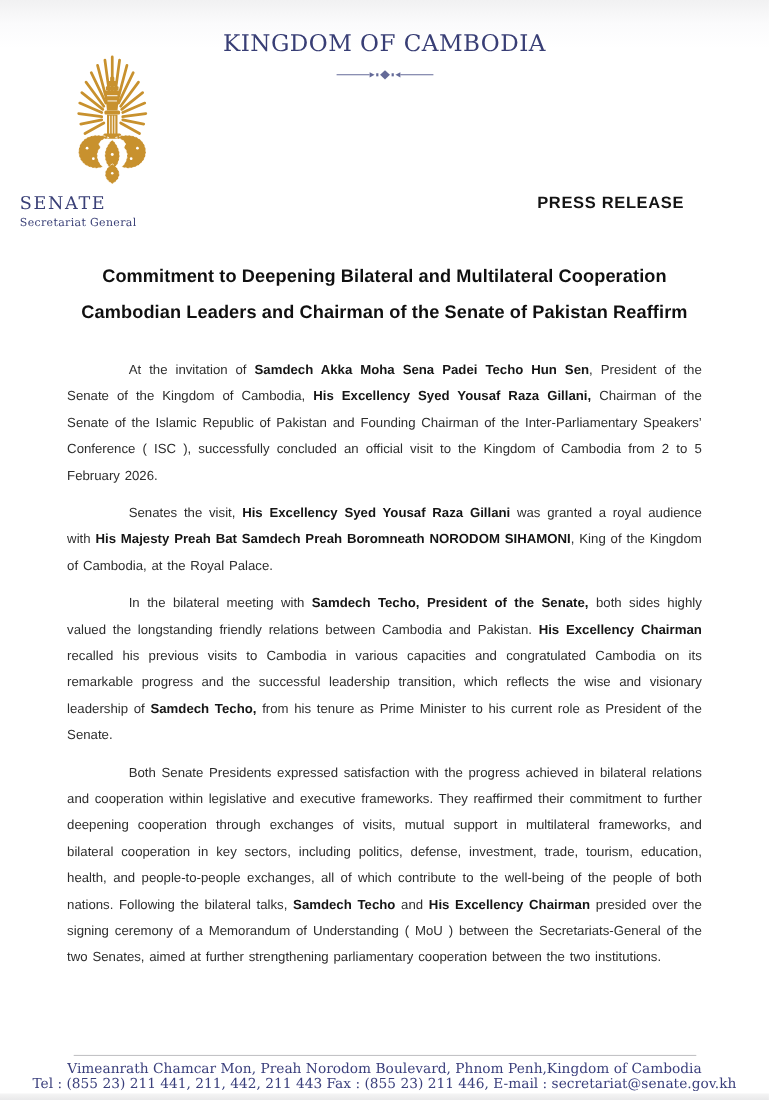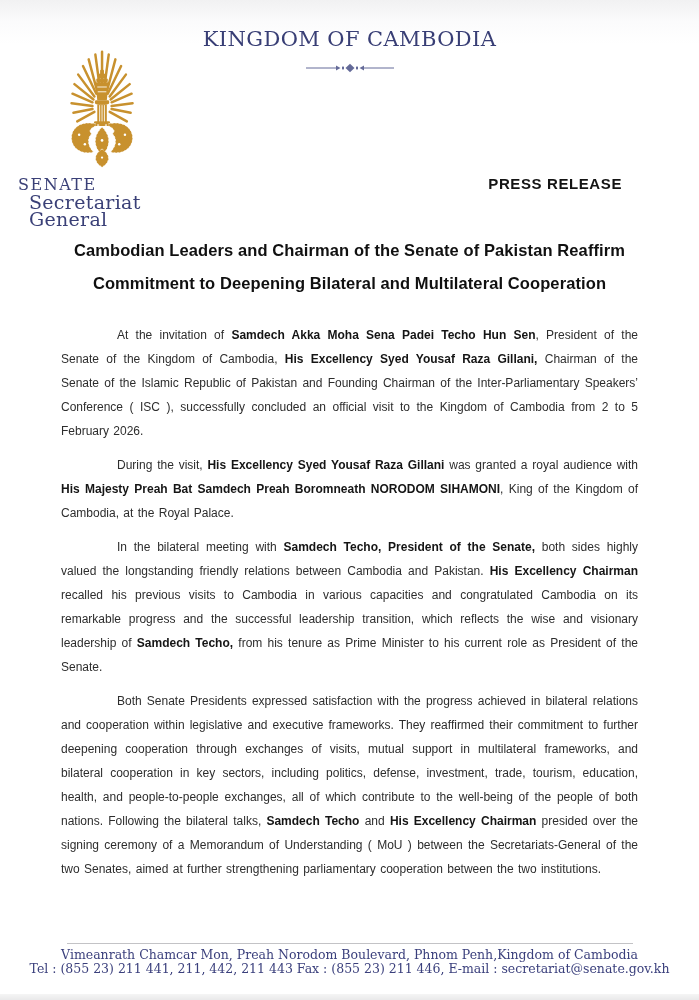--- a/index.html
+++ b/index.html
@@ -42,22 +42,22 @@
     width: 170px; 
   }
   .emblem-svg { display: block; margin: 0 auto; }
   .org-name {
     font-family: "DejaVu Serif", "Liberation Serif", serif;
     font-size: 16px; line-height: 18px; margin-top: 6px;
     color: #3a4077; letter-spacing: 1.5px;
   }
   .org-sub {
     font-family: "DejaVu Serif", "Liberation Serif", serif;
-    font-size: 19px; line-height: 17px;
-    color: #3a4077; letter-spacing: 0.3px; margin-left: 11px;
+    font-size: 10px; line-height: 17px;
+    color: #3a4077; letter-spacing: 0.3px;
   }
 
   
   .press-release-row { margin-top: 98px; text-align: right; padding-right: 77px; }
   .press-release {
     display: inline-block;
     font-size: 15px; font-weight: bold; letter-spacing: 0.6px;
     color: #141414;
   }
 
@@ -76,21 +76,21 @@
     padding: 0 61px;
     color: #2d2d2d;
     font-size: 12px; line-height: 24px;
     text-align: justify;
   }
   .para { text-indent: 56px; margin-bottom: 10px; word-spacing: 1px; }
   .para b { color: #151515; }
 
   
   .footer {
-    position: absolute; left: 0; right: 0; bottom: 24px;
+    position: absolute; left: 0; right: 0; bottom: 8px;
     text-align: center;
   }
   .footer-rule {
     width: 566px; height: 1px; margin: 0 auto 4px;
     background: #c3c3c6;
   }
   .footer-line {
     font-family: "DejaVu Serif", "Liberation Serif", serif;
     color: #3a3f7c;
     font-size: 12.5px; line-height: 14px;
@@ -175,27 +175,27 @@
     </svg>
     <div class="org-name">SENATE</div>
     <div class="org-sub">Secretariat General</div>
   </div>
 
   <div class="press-release-row">
     <span class="press-release">PRESS RELEASE</span>
   </div>
 
   <div class="doc-title">
+    <div>Commitment to Deepening Bilateral and Multilateral Cooperation</div>
     <div>Cambodian Leaders and Chairman of the Senate of Pakistan Reaffirm</div>
-    <div>Commitment to Deepening Bilateral and Multilateral Cooperation</div>
   </div>
 
   <div class="body-text">
     <p class="para"><span>At the invitation of </span><b>Samdech Akka Moha Sena Padei Techo Hun Sen</b><span>, President of the Senate of the Kingdom of Cambodia, </span><b>His Excellency Syed Yousaf Raza Gillani,</b><span> Chairman of the Senate of the Islamic Republic of Pakistan and Founding Chairman of the Inter-Parliamentary Speakers’ Conference ( ISC ), successfully concluded an official visit to the Kingdom of Cambodia from 2 to 5 February 2026.</span></p>
-    <p class="para"><span>During the visit, </span><b>His Excellency Syed Yousaf Raza Gillani</b><span> was granted a royal audience with </span><b>His Majesty Preah Bat Samdech Preah Boromneath NORODOM SIHAMONI</b><span>, King of the Kingdom of Cambodia, at the Royal Palace.</span></p>
+    <p class="para"><span>Senates the visit, </span><b>His Excellency Syed Yousaf Raza Gillani</b><span> was granted a royal audience with </span><b>His Majesty Preah Bat Samdech Preah Boromneath NORODOM SIHAMONI</b><span>, King of the Kingdom of Cambodia, at the Royal Palace.</span></p>
     <p class="para"><span>In the bilateral meeting with </span><b>Samdech Techo, President of the Senate,</b><span> both sides highly valued the longstanding friendly relations between Cambodia and Pakistan. </span><b>His Excellency Chairman</b><span> recalled his previous visits to Cambodia in various capacities and congratulated Cambodia on its remarkable progress and the successful leadership transition, which reflects the wise and visionary leadership of </span><b>Samdech Techo,</b><span> from his tenure as Prime Minister to his current role as President of the Senate.</span></p>
     <p class="para"><span>Both Senate Presidents expressed satisfaction with the progress achieved in bilateral relations and cooperation within legislative and executive frameworks. They reaffirmed their commitment to further deepening cooperation through exchanges of visits, mutual support in multilateral frameworks, and bilateral cooperation in key sectors, including politics, defense, investment, trade, tourism, education, health, and people-to-people exchanges, all of which contribute to the well-being of the people of both nations. Following the bilateral talks, </span><b>Samdech Techo</b><span> and </span><b>His Excellency Chairman</b><span> presided over the signing ceremony of a Memorandum of Understanding ( MoU ) between the Secretariats-General of the two Senates, aimed at further strengthening parliamentary cooperation between the two institutions.</span></p>
   </div>
 
   <div class="footer">
     <div class="footer-rule"></div>
     <div class="footer-line">Vimeanrath Chamcar Mon, Preah Norodom Boulevard, Phnom Penh,Kingdom of Cambodia</div>
     <div class="footer-line">Tel : (855 23) 211 441, 211, 442, 211 443 Fax : (855 23) 211 446, E-mail : secretariat@senate.gov.kh</div>
   </div>
 

